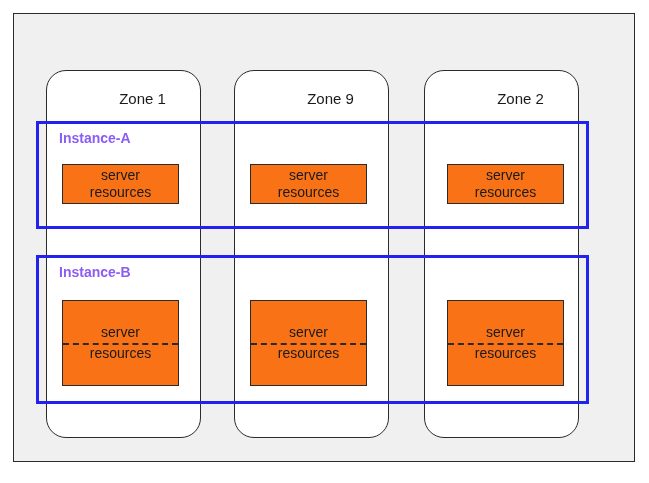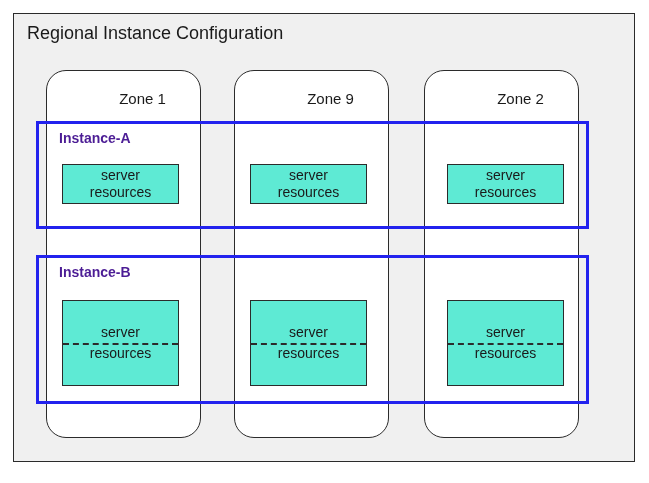--- a/index.html
+++ b/index.html
@@ -83,29 +83,29 @@
   .instance-a { top: 121px; height: 108px; }
   .instance-b { top: 255px; height: 149px; }
 
   .instance-label {
     position: absolute;
     left: 20px;
     top: 6px;
     font-size: 14px;
     font-weight: bold;
     line-height: 17px;
-    color: #4c1d95;
+    color: #8b5cf6;
     white-space: nowrap;
   }
 
   
   .server-box {
     position: absolute;
     width: 117px;
-    background: #5eead4;
+    background: #f97316;
     border: 1px solid #2b2b2b;
     box-sizing: border-box;
     display: flex;
     flex-direction: column;
     align-items: center;
     justify-content: center;
     overflow: hidden;
   }
   .server-box .line {
     font-size: 14px;
@@ -141,21 +141,20 @@
   .server-b .line-top { margin-bottom: 2px; }
   .server-b .line-bottom { margin-top: 2px; }
 </style>
 </head>
 <body>
 
 <div id="canvas">
 
   <div class="region-frame"></div>
 
-  <div class="region-title">Regional Instance Configuration</div>
 
   <div class="zone zone-1">
     <div class="zone-label">Zone 1</div>
   </div>
   <div class="zone zone-2">
     <div class="zone-label">Zone 9</div>
   </div>
   <div class="zone zone-3">
     <div class="zone-label">Zone 2</div>
   </div>

